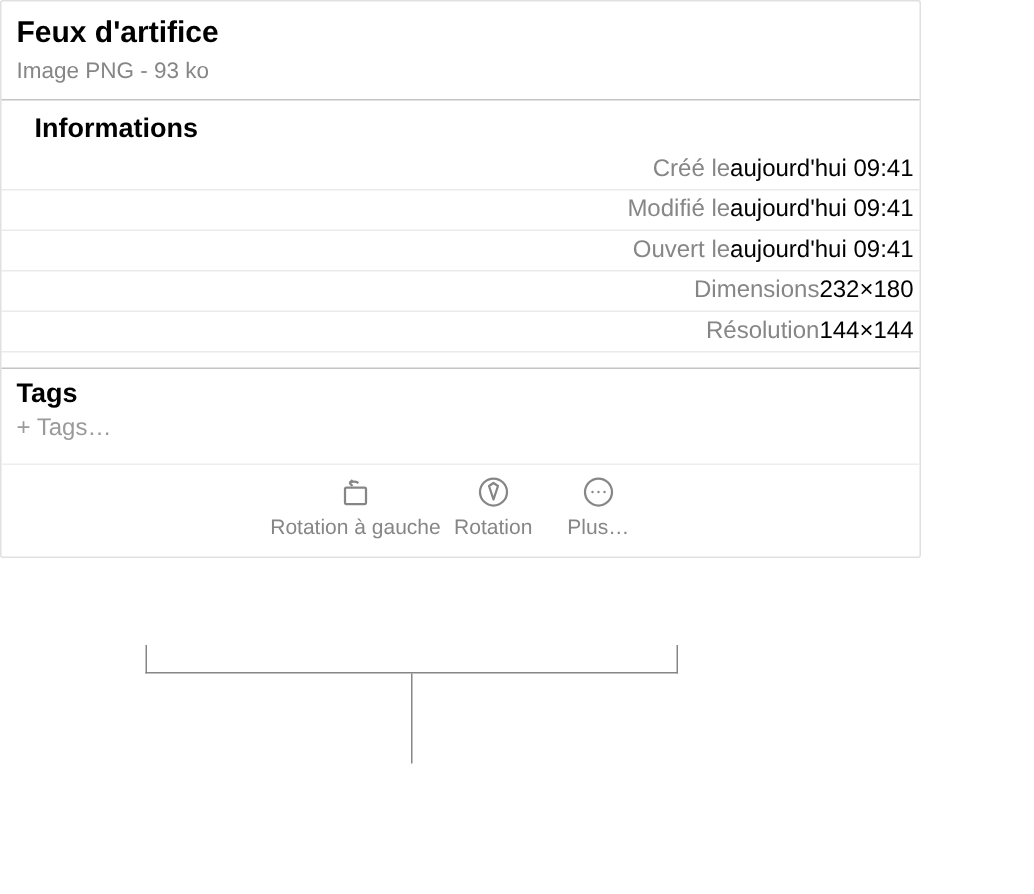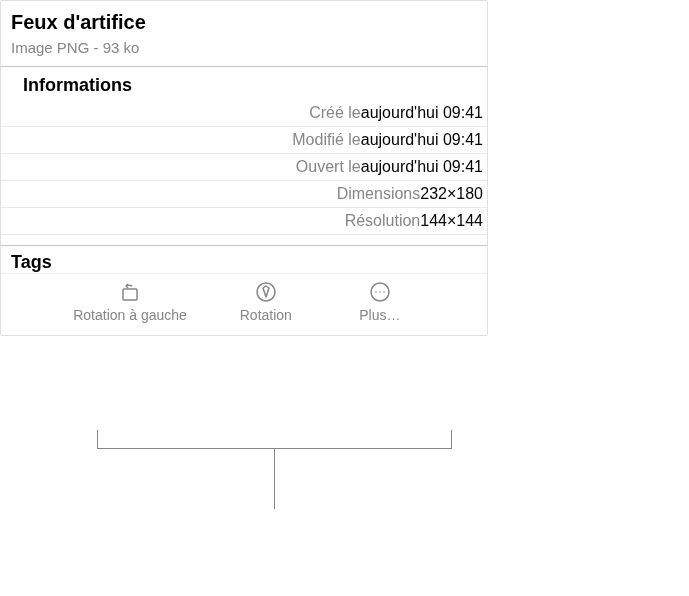--- a/index.html
+++ b/index.html
@@ -6,21 +6,21 @@
   body {
     width: 689px;
     height: 596px;
     font-family: -apple-system, "Helvetica Neue", Helvetica, Arial, sans-serif;
     background: #fff;
     position: relative;
     -webkit-font-smoothing: antialiased;
     color: #000;
   }
   .panel {
-    width: 488px;
+    width: 614px;
     background: #fff;
     border: 1px solid #e0e0e0;
     border-radius: 2px;
   }
   .file-header {
     padding: 10px 10px 10px 10px;
     border-bottom: 1px solid #c4c4c4;
   }
   .file-title {
     font-size: 20px;
@@ -70,21 +70,20 @@
   }
   .tags-add {
     font-size: 16px;
     color: #9a9a9a;
     padding: 4px 10px 14px 10px;
     cursor: pointer;
   }
   .toolbar {
     display: flex;
     justify-content: center;
-    gap: 44px;
     padding: 6px 0 12px 0;
     border-top: 1px solid #eee;
   }
   .tb-btn {
     display: flex;
     flex-direction: column;
     align-items: center;
     cursor: pointer;
     color: #868686;
     font-size: 14px;
@@ -148,20 +147,21 @@
     <span class="info-value">232×180</span>
   </div>
   <div class="info-row">
     <span class="info-label">Résolution</span>
     <span class="info-value">144×144</span>
   </div>
 
   <div class="divider"></div>
 
   <div class="tags-header">Tags</div>
+  <div class="tags-add">+ Tags…</div>
 
   <div class="toolbar">
 
     <div class="tb-btn">
       <div class="tb-icon">
         <svg width="24" height="24" viewBox="0 0 24 24" stroke-width="1.5">
           <rect x="5" y="9" width="14" height="11" rx="1"></rect>
           <path d="M14 6 A6 6 0 0 0 8 6" fill="none"></path>
           <path d="M8 6 l2 -2 M8 6 l2 2"></path>
         </svg>

